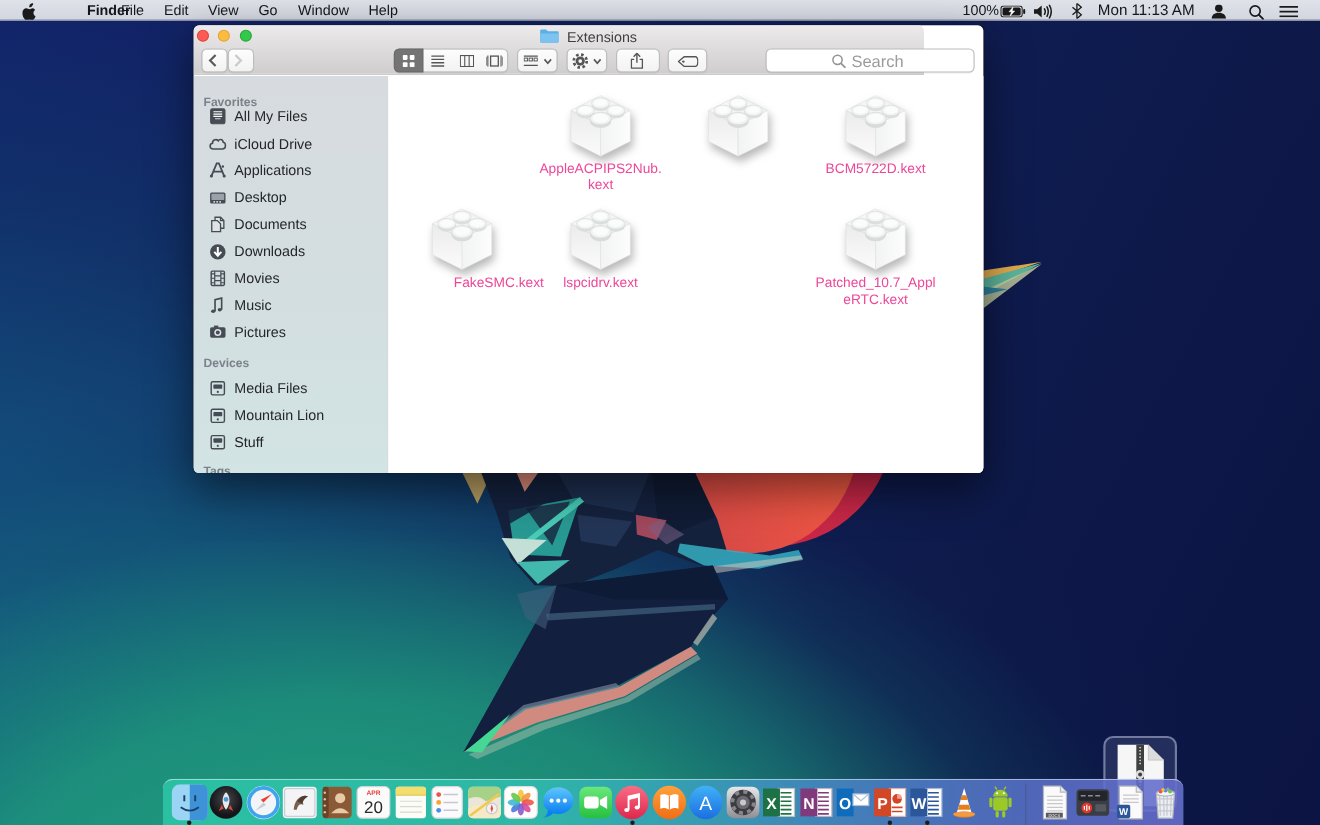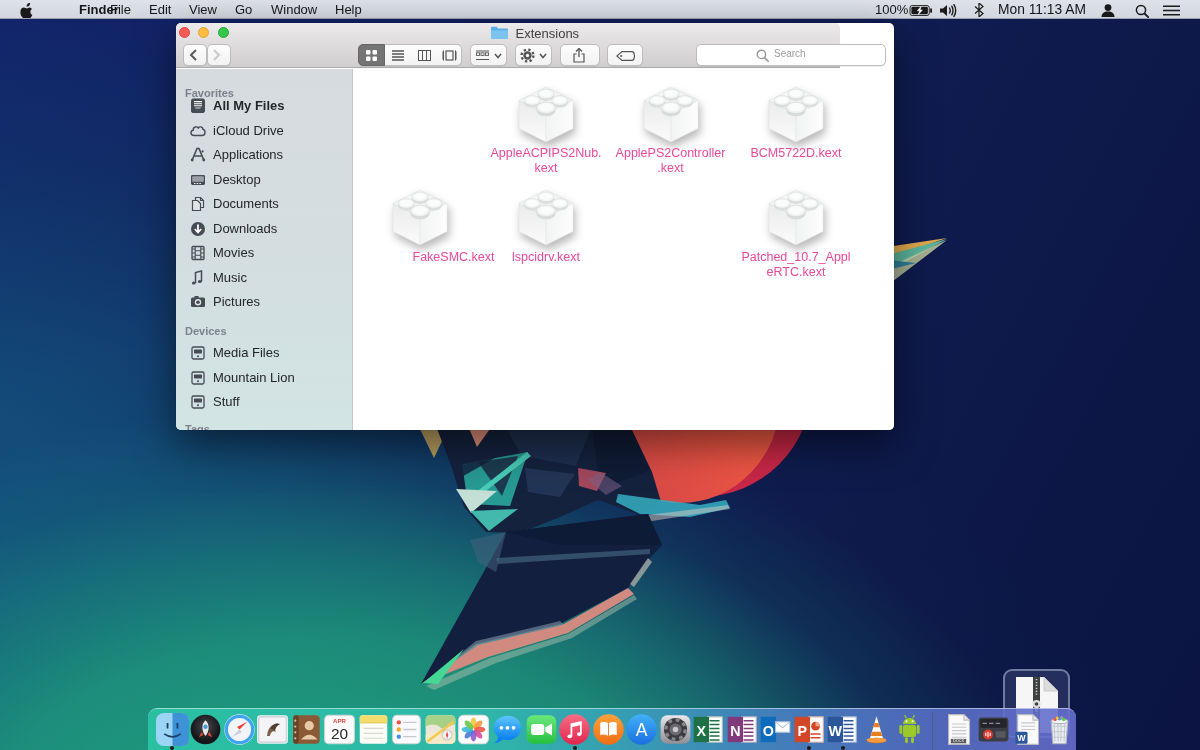--- a/index.html
+++ b/index.html
@@ -238,30 +238,30 @@
     <svg style="position:absolute;left:440px;top:28px" width="19" height="10" viewBox="0 0 19 10">
       <path d="M6,0.6 L16,0.6 Q18.4,0.6 18.4,5 Q18.4,9.4 16,9.4 L6,9.4 L0.8,5 Z" fill="none" stroke="#555" stroke-width="1.2"></path>
       <circle cx="5.2" cy="5" r="1.1" fill="#555"></circle>
     </svg>
 
     <div class="tbtn" style="left:520px;width:190px;background:#fff;"></div>
     <svg style="position:absolute;left:580px;top:25.5px" width="13" height="13" viewBox="0 0 13 13">
       <circle cx="5.4" cy="5.4" r="4.2" fill="none" stroke="#949494" stroke-width="1.4"></circle>
       <path d="M8.6,8.6 L12.2,12.2" stroke="#949494" stroke-width="1.6" stroke-linecap="round"></path>
     </svg>
-    <div style="position:absolute;left:598px;top:25px;font-size:10px;color:#9b9b9b;">Search</div>
+    <div style="position:absolute;left:598px;top:25px;font-size:15px;color:#9b9b9b;">Search</div>
   </div>
 
   <div id="sidebar">
     <div class="shead" style="top:18px;">Favorites</div>
     <svg class="sic" style="top:29px" viewBox="0 0 16 16">
         <path d="M1.5,9.5 L1.5,2.5 Q1.5,1 3,1 L13,1 Q14.5,1 14.5,2.5 L14.5,9.5 L11,9.5 L11,11 L5,11 L5,9.5 Z M1.5,9.5 L1.5,13 Q1.5,14.5 3,14.5 L13,14.5 Q14.5,14.5 14.5,13 L14.5,9.5" fill="#454c54" stroke="#454c54" stroke-width="1" fill-rule="evenodd"></path>
         <path d="M4,3.6 L12,3.6 M4,5.7 L12,5.7 M4,7.8 L12,7.8" stroke="#fff" stroke-width="1.1"></path>
       </svg>
-    <div class="sitem" style="top:29px;font-weight:bold;">All My Files</div>
+    <div class="sitem" style="top:29px;">All My Files</div>
     <svg class="sic" style="top:54px" viewBox="0 0 16 16">
         <path d="M4,12.5 Q1,12.5 1,9.8 Q1,7.5 3.2,7.2 Q3,4.6 5.4,4 Q7.3,3.6 8.4,5 Q9,3.8 10.6,3.9 Q12.7,4 12.9,6.3 Q15,6.6 15,9.5 Q15,12.4 12,12.5 Z" fill="none" stroke="#454c54" stroke-width="1.4"></path>
       </svg>
     <div class="sitem" style="top:53.5px;">iCloud Drive</div>
     <svg class="sic" style="top:78px" viewBox="0 0 16 16">
         <path d="M2,13.5 L7,1.5 L9,1.5 L14,13.5" stroke="#454c54" stroke-width="1.6" fill="none"></path>
         <path d="M4.2,9 L11.8,9" stroke="#454c54" stroke-width="1.6"></path>
         <circle cx="2.2" cy="13" r="1.4" fill="#454c54"></circle>
         <circle cx="13.8" cy="13" r="1.4" fill="#454c54"></circle>
         <circle cx="12.6" cy="4.4" r="1.1" fill="#454c54"></circle>
@@ -373,21 +373,20 @@
     <div class="kext" style="left:35.5px;top:118px;"><svg width="60" height="60">
           <use href="#brick"></use>
         </svg></div>
     <div class="kext" style="left:162px;top:118px;"><svg width="60" height="60">
           <use href="#brick"></use>
         </svg></div>
     <div class="kext" style="left:412px;top:118px;"><svg width="60" height="60">
           <use href="#brick"></use>
         </svg></div>
     <div class="klabel" style="left:117px;top:77px;">AppleACPIPS2Nub.<br>kext</div>
-    <div class="klabel" style="left:241.5px;top:77px;">ApplePS2Controller<br>.kext</div>
     <div class="klabel" style="left:367px;top:77px;">BCM5722D.kext</div>
     <div class="klabel" style="left:-9.5px;top:181px;text-align:right;">FakeSMC.kext</div>
     <div class="klabel" style="left:117px;top:181px;">lspcidrv.kext</div>
     <div class="klabel" style="left:367px;top:181px;">Patched_10.7_Appl<br>eRTC.kext</div>
   </div>
 </div>
 
 <div id="dock">
   <svg class="dicon" style="left:7.5px" viewBox="0 0 30 30">
       <rect width="30" height="30" rx="7" fill="#9bd4f5"></rect>

